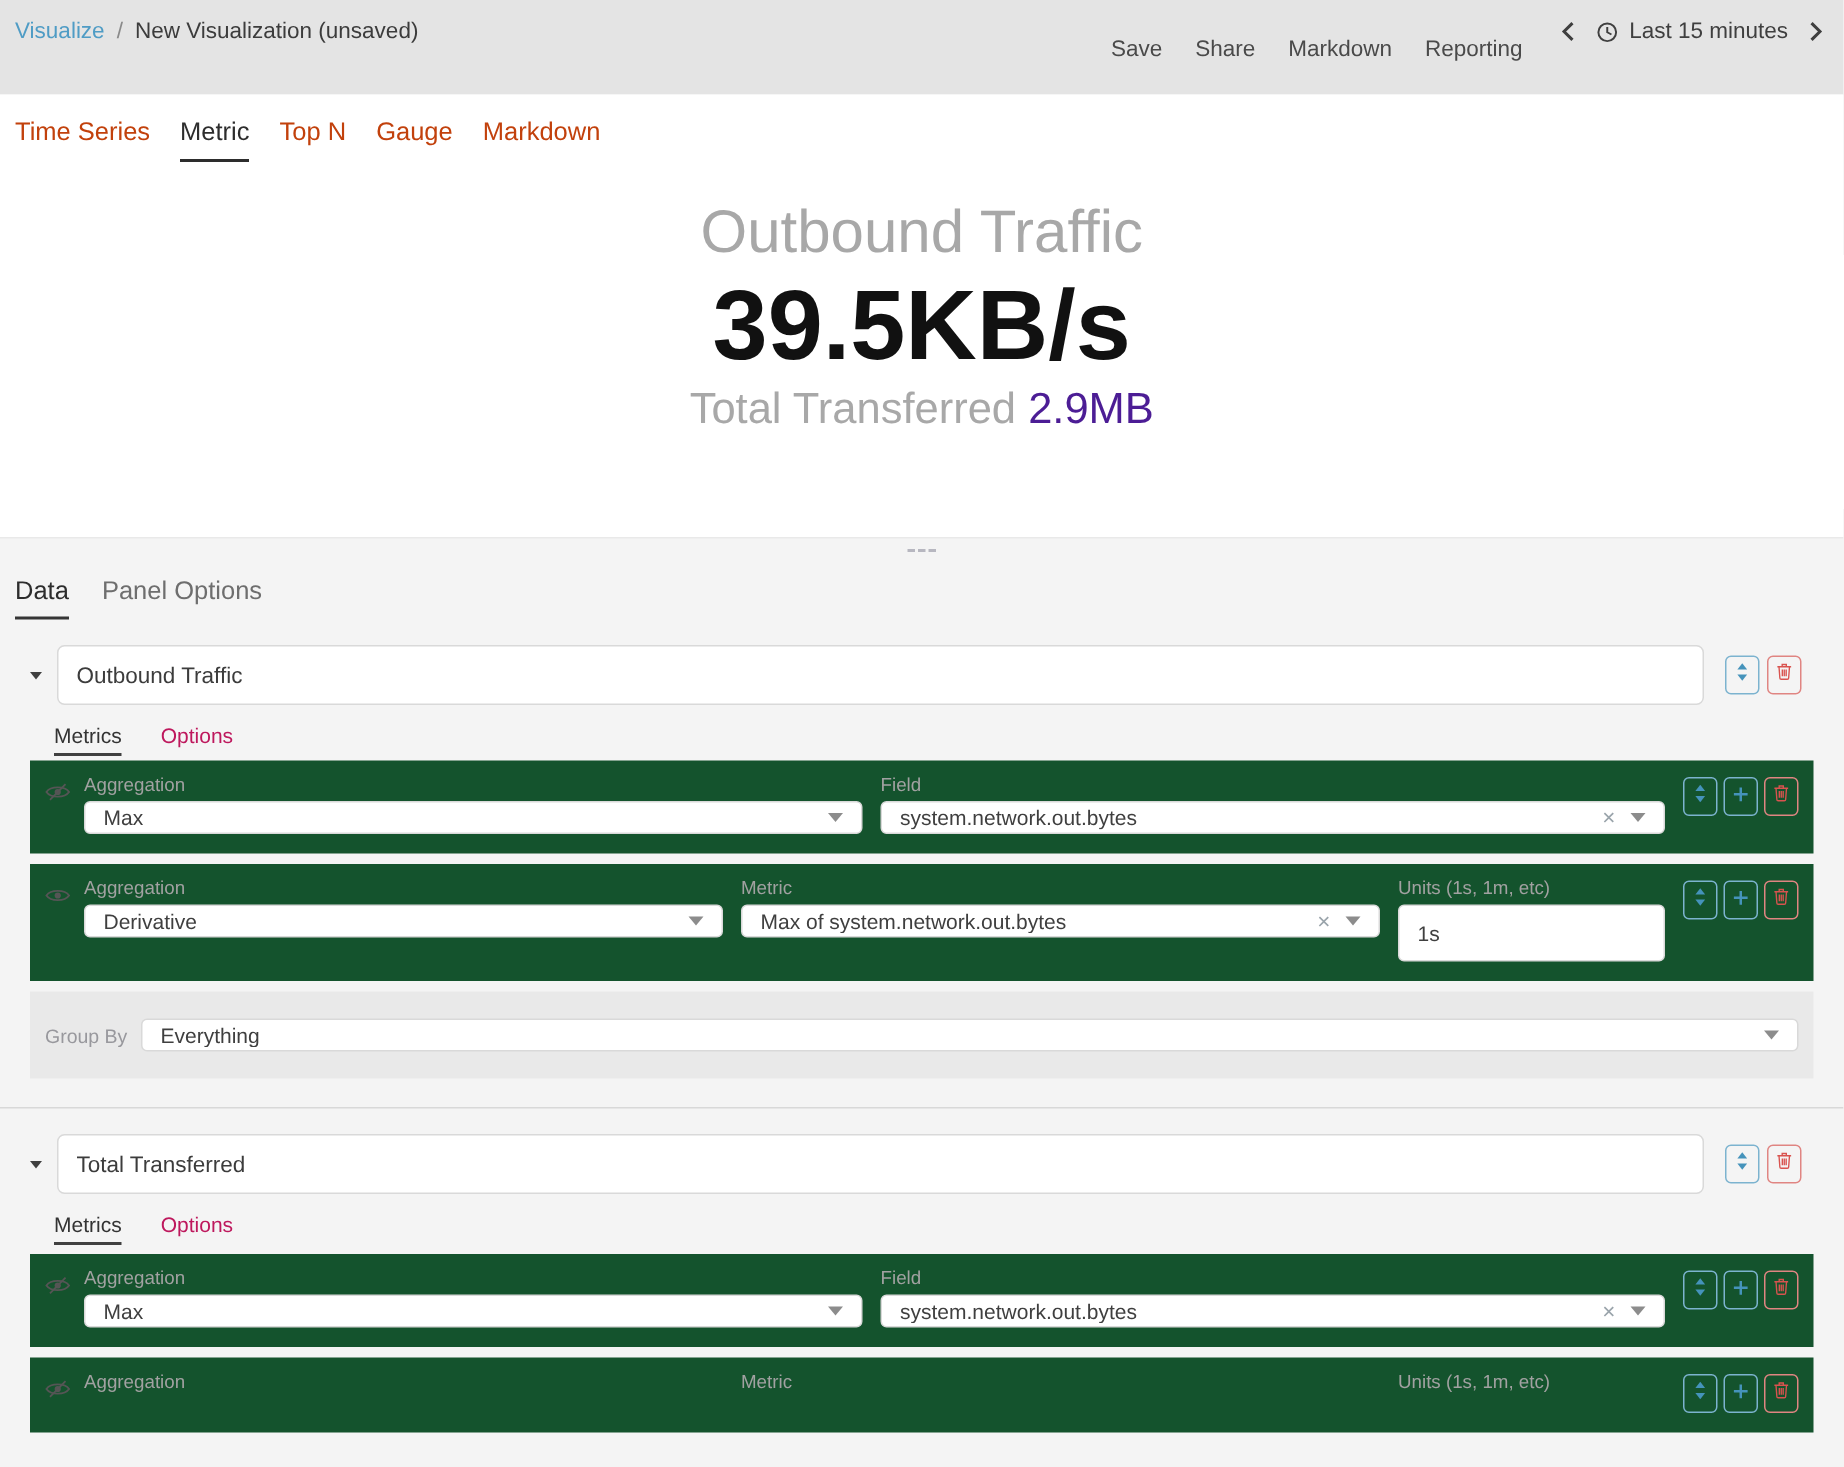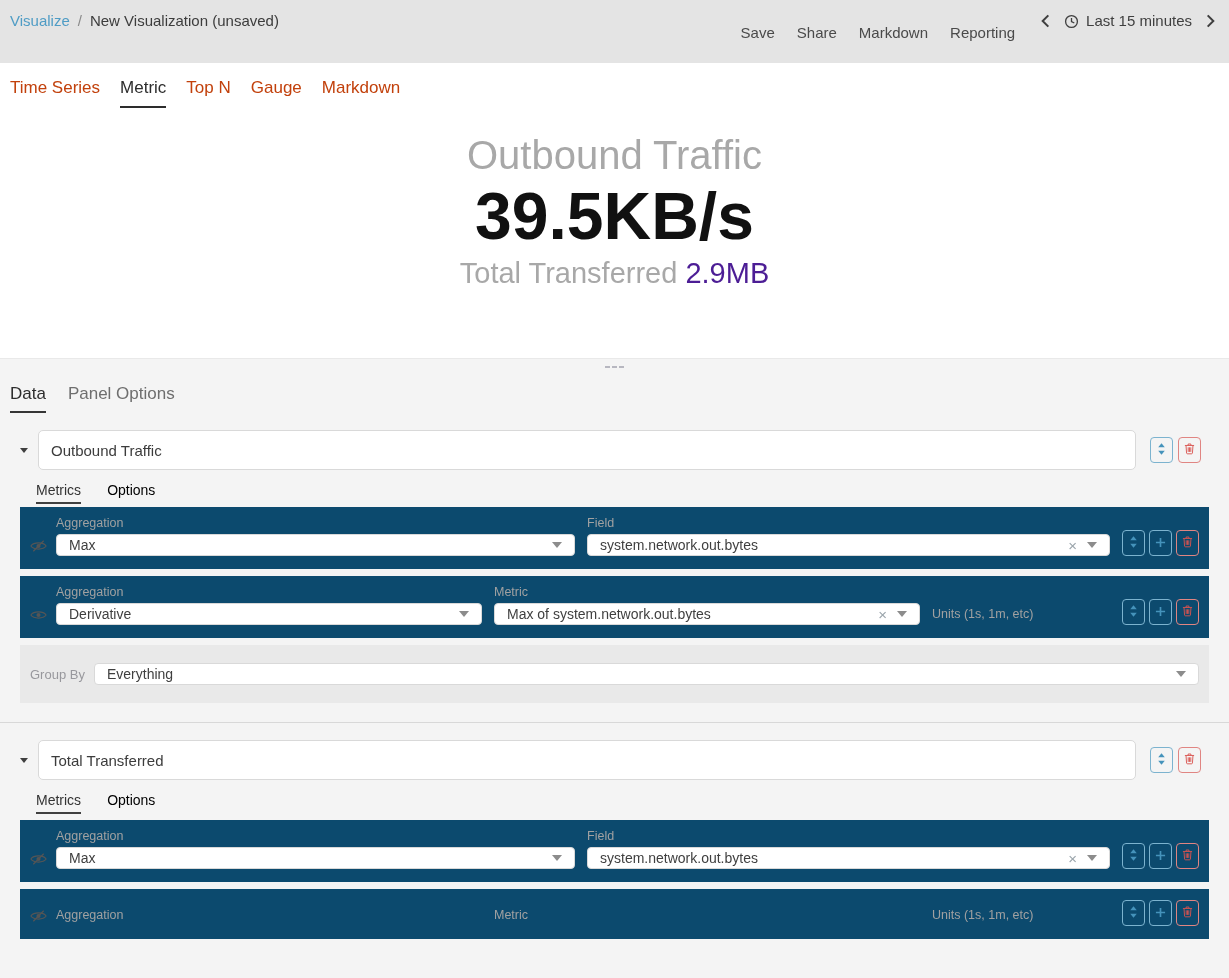--- a/index.html
+++ b/index.html
@@ -46,24 +46,24 @@
   .collapse-btn { width:18px; display:flex; justify-content:flex-start; cursor:pointer; }
   .caret-down { width:0; height:0; border-left:4px solid transparent; border-right:4px solid transparent; border-top:5px solid #3f3f3f; }
   .series-label-input { flex:0 0 auto; width:1098px; height:40px; background:#fff; border:1px solid #d9d9d9; border-radius:5px; padding:0 12px; font-size:15px; color:#3c3c3c; font-family:"Liberation Sans",sans-serif; outline:none; }
   .hdr-actions { display:flex; gap:5px; margin-left:14px; }
 
   .icon-btn { width:23px; height:26px; border-radius:4px; background:transparent; display:flex; align-items:center; justify-content:center; cursor:pointer; border:1px solid; }
   .icon-btn.blue { border-color:#7cb3cf; color:#4593bb; }
   .icon-btn.red  { border-color:#e08582; color:#d9534f; }
 
   .seriestabs { margin:12px 0 0 36px; display:flex; }
-  .seriestab { font-size:14px; color:#000000; margin-right:26px; padding-bottom:4px; border-bottom:2px solid transparent; cursor:pointer; }
+  .seriestab { font-size:14px; color:#be185d; margin-right:26px; padding-bottom:4px; border-bottom:2px solid transparent; cursor:pointer; }
   .seriestab.active { color:#333; border-bottom-color:#404040; }
 
-  .agg-row { background:#0c4a6e; margin:3px 20px 0 20px; display:flex; align-items:flex-end; padding:6px 10px 13px 10px; }
+  .agg-row { background:#14532d; margin:3px 20px 0 20px; display:flex; align-items:flex-start; padding:6px 10px 13px 10px; }
   .agg-row + .agg-row, .row-gap { margin-top:7px; }
   .eye { width:26px; padding-top:8px; color:#555; flex:0 0 auto; }
   .col { display:flex; flex-direction:column; margin-right:12px; }
   .col .field-label { font-size:12.5px; color:#a1a1a1; margin:3px 0 4px 0; }
   .w-agg1  { width:524px; }
   .w-field { width:528px; }
   .w-agg2  { width:426px; }
   .w-metric{ width:426px; }
   .w-units { width:178px; }
 
@@ -235,20 +235,21 @@
       <div class="col w-metric">
         <span class="field-label">Metric</span>
         <div class="selectbox">
           <span class="grow">Max of system.network.out.bytes</span>
           <span class="clear-x">×</span>
           <span class="sel-caret"></span>
         </div>
       </div>
       <div class="col w-units">
         <span class="field-label">Units (1s, 1m, etc)</span>
+        <input class="units-input" value="1s" style="">
       </div>
       <span class="row-actions">
         <span class="icon-btn blue">
             <span><svg width="9" height="12" viewBox="0 0 10 13" fill="currentColor">
                 <path d="M5 0l3.6 4.6H1.4z"></path>
                 <path d="M5 13l3.6-4.6H1.4z"></path>
               </svg></span>
           </span>
         <span class="icon-btn blue">
             <span><svg width="11" height="11" viewBox="0 0 12 12">

